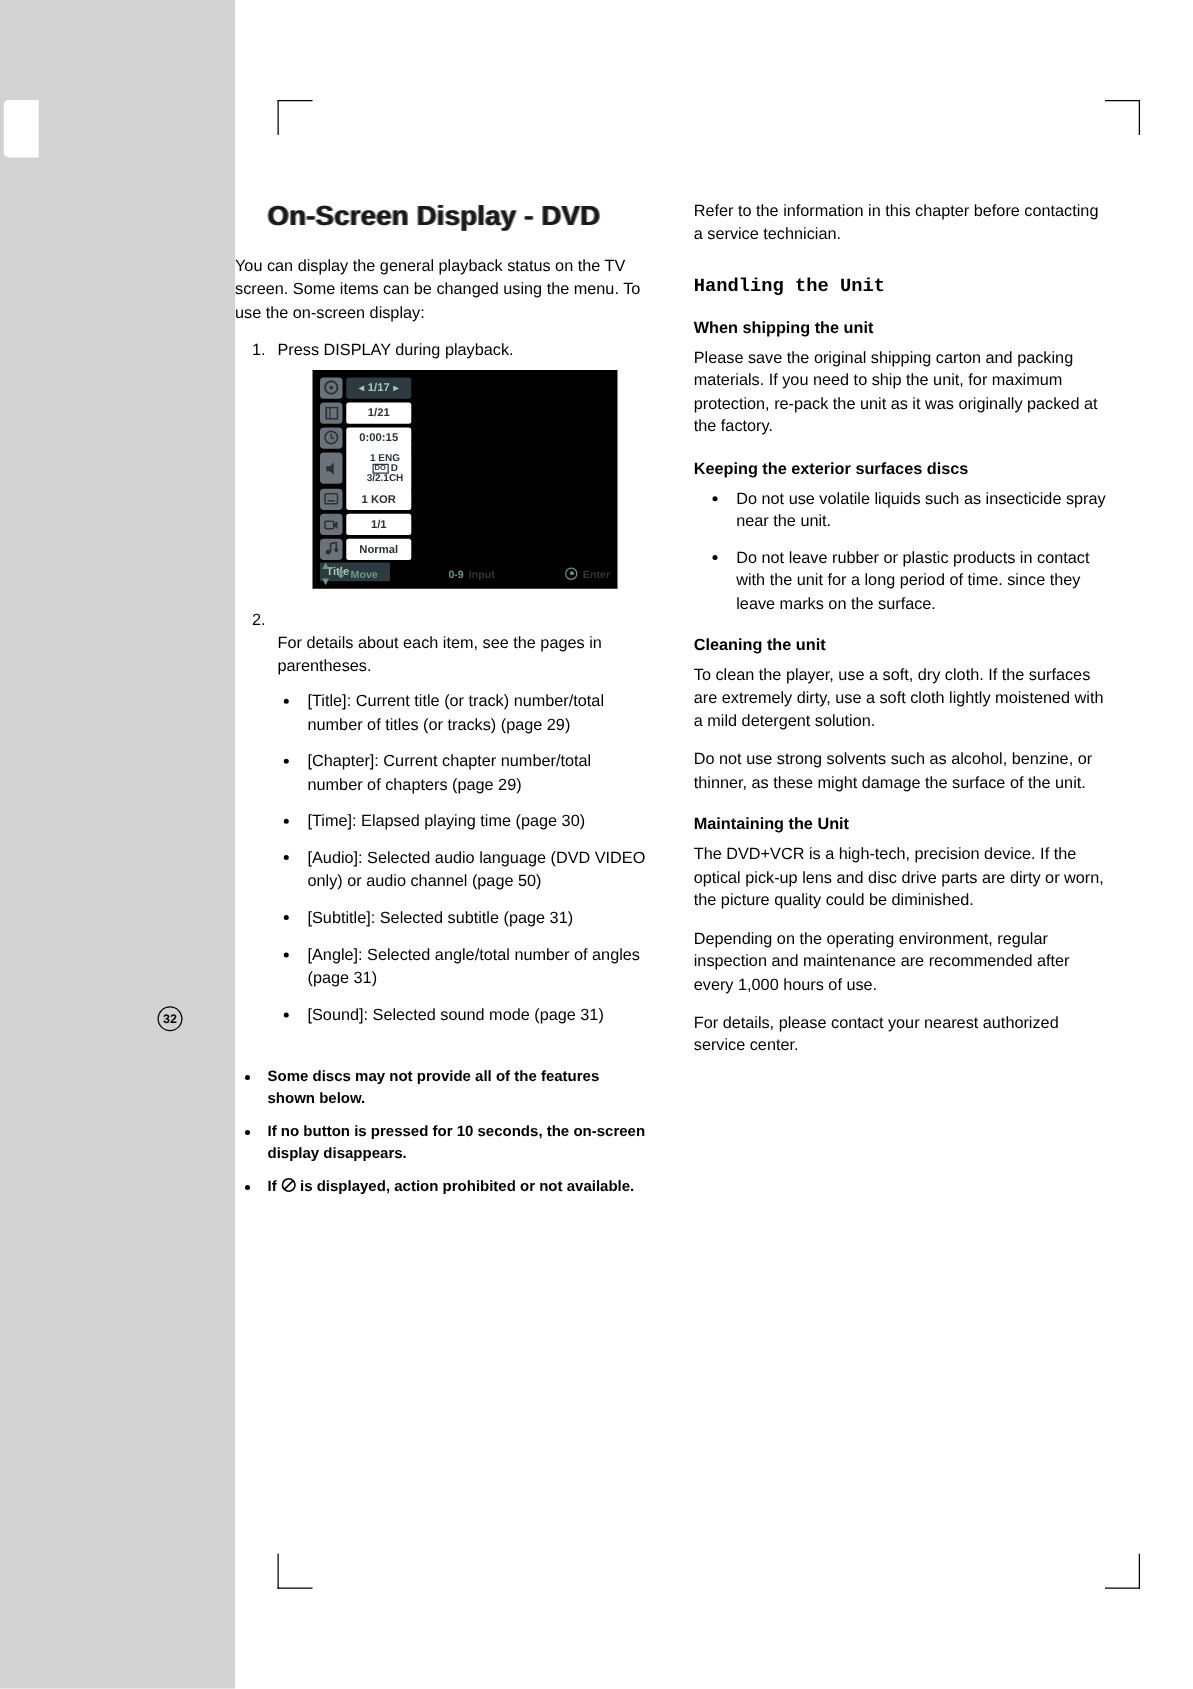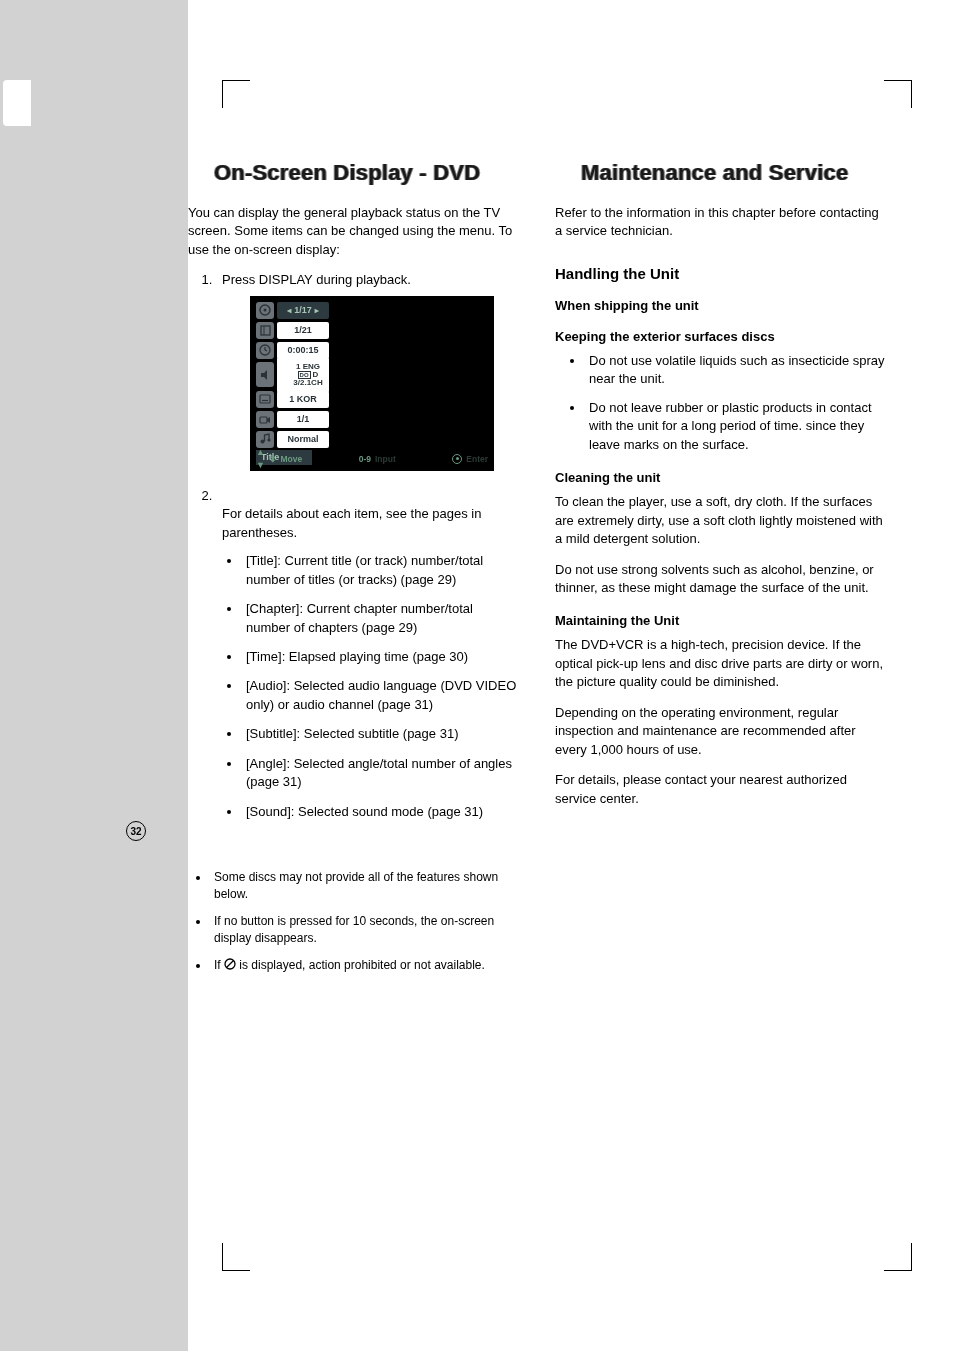--- a/index.html
+++ b/index.html
@@ -9,30 +9,30 @@
   .tab { position: absolute; top: 80px; left: 3px; width: 28px; height: 46px; background: #fff; border-top-left-radius: 4px; border-bottom-left-radius: 4px; }
   .pagewrap { flex: 1; background: #fff; position: relative; padding: 0 28px 0 28px; }
   .corner { position: absolute; width: 28px; height: 28px; }
   .corner.tl { top: 80px; left: 34px; border-top: 1.5px solid #000; border-left: 1.5px solid #000; }
   .corner.tr { top: 80px; right: 42px; border-top: 1.5px solid #000; border-right: 1.5px solid #000; }
   .corner.bl { bottom: 80px; left: 34px; border-bottom: 1.5px solid #000; border-left: 1.5px solid #000; }
   .corner.br { bottom: 80px; right: 42px; border-bottom: 1.5px solid #000; border-right: 1.5px solid #000; }
   .content { position: absolute; top: 160px; left: 0; right: 0; padding: 0 68px 0 0; display: flex; gap: 36px; }
   .col { flex: 1; min-width: 0; }
   h1 { font-size: 22px; font-weight: bold; color: #1a1a1a; text-shadow: 1px 0 0 #888, -1px 0 0 #888; margin-bottom: 18px; letter-spacing: 0.2px; margin-left: 26px; }
-  h2 { font-size: 15px; font-weight: bold; margin: 24px 0 10px 0; }
+  h2 { font-size: 15px; font-weight: bold; margin: 24px 0 10px 0; font-family: Liberation Mono, monospace; }
   h3 { font-size: 13px; font-weight: bold; margin: 16px 0 8px 0; }
   p { font-size: 13px; line-height: 1.42; margin-bottom: 12px; }
   ol { padding-left: 28px; font-size: 13px; line-height: 1.42; }
   ol > li { margin-bottom: 12px; padding-left: 6px; }
   ul { list-style: disc; padding-left: 30px; font-size: 13px; line-height: 1.42; }
   ul li { margin-bottom: 10px; padding-left: 4px; }
   ul.inner { padding-left: 20px; margin-top: 10px; }
   ul.inner li { margin-bottom: 11px; }
-  ul.notes { margin-top: 48px; padding-left: 22px; }
+  ul.notes { margin-top: 32px; padding-left: 22px; font-weight: bold; }
   ul.notes li { font-size: 12px; margin-bottom: 10px; }
   .tri { font-family: Arial, sans-serif; }
   .prohibit { display: inline-block; vertical-align: -1px; }
 
   
   .osd { width: 244px; height: 175px; background: #000; margin: 6px 0 16px 28px; position: relative; font-family: Arial, sans-serif; }
   .osd-rows { padding: 5px 0 0 6px; }
   .osd-row { display: flex; align-items: center; height: 19px; margin-bottom: 1px; }
   .osd-row.tall { height: 28px; }
   .osd-icon { width: 18px; height: 17px; background: #6b7278; border-radius: 3px; margin-right: 3px; display: flex; align-items: center; justify-content: center; color: #2a3438; flex: 0 0 18px; }
@@ -171,47 +171,47 @@
           </div>
         </li>
 
         <li>
           <br>
           <span>For details about each item, see the pages in parentheses.</span>
           <ul class="inner">
             <li>[Title]: Current title (or track) number/total number of titles (or tracks) (page 29)</li>
             <li>[Chapter]: Current chapter number/total number of chapters (page 29)</li>
             <li>[Time]: Elapsed playing time (page 30)</li>
-            <li>[Audio]: Selected audio language (DVD VIDEO only) or audio channel (page 31)</li>
+            <li>[Audio]: Selected audio language (DVD VIDEO only) or audio channel (page 50)</li>
             <li>[Subtitle]: Selected subtitle (page 31)</li>
             <li>[Angle]: Selected angle/total number of angles (page 31)</li>
             <li>[Sound]: Selected sound mode (page 31)</li>
           </ul>
         </li>
       </ol>
 
       <ul class="notes">
         <li>Some discs may not provide all of the features shown below.</li>
         <li>If no button is pressed for 10 seconds, the on-screen display disappears.</li>
         <li><span>If </span><span class="prohibit"><svg width="12" height="12" viewBox="0 0 12 12">
                 <circle cx="6" cy="6" r="5" fill="none" stroke="#000" stroke-width="1.3"></circle>
                 <line x1="2.5" y1="9.5" x2="9.5" y2="2.5" stroke="#000" stroke-width="1.3"></line>
               </svg></span><span> is displayed, action prohibited or not available.</span></li>
       </ul>
 
       <div class="pagenum">32</div>
     </div>
 
     <div class="col">
-      <h1>Maintenance and Service</h1>
       <p>Refer to the information in this chapter before contacting a service technician.</p>
 
       <h2>Handling the Unit</h2>
 
       <h3>When shipping the unit</h3>
+      <p>Please save the original shipping carton and packing materials. If you need to ship the unit, for maximum protection, re-pack the unit as it was originally packed at the factory.</p>
 
       <h3>Keeping the exterior surfaces discs</h3>
       <ul>
         <li>Do not use volatile liquids such as insecticide spray near the unit.</li>
         <li>Do not leave rubber or plastic products in contact with the unit for a long period of time. since they leave marks on the surface.</li>
       </ul>
 
       <h3>Cleaning the unit</h3>
       <p>To clean the player, use a soft, dry cloth. If the surfaces are extremely dirty, use a soft cloth lightly moistened with a mild detergent solution.</p>
       <p>Do not use strong solvents such as alcohol, benzine, or thinner, as these might damage the surface of the unit.</p>

